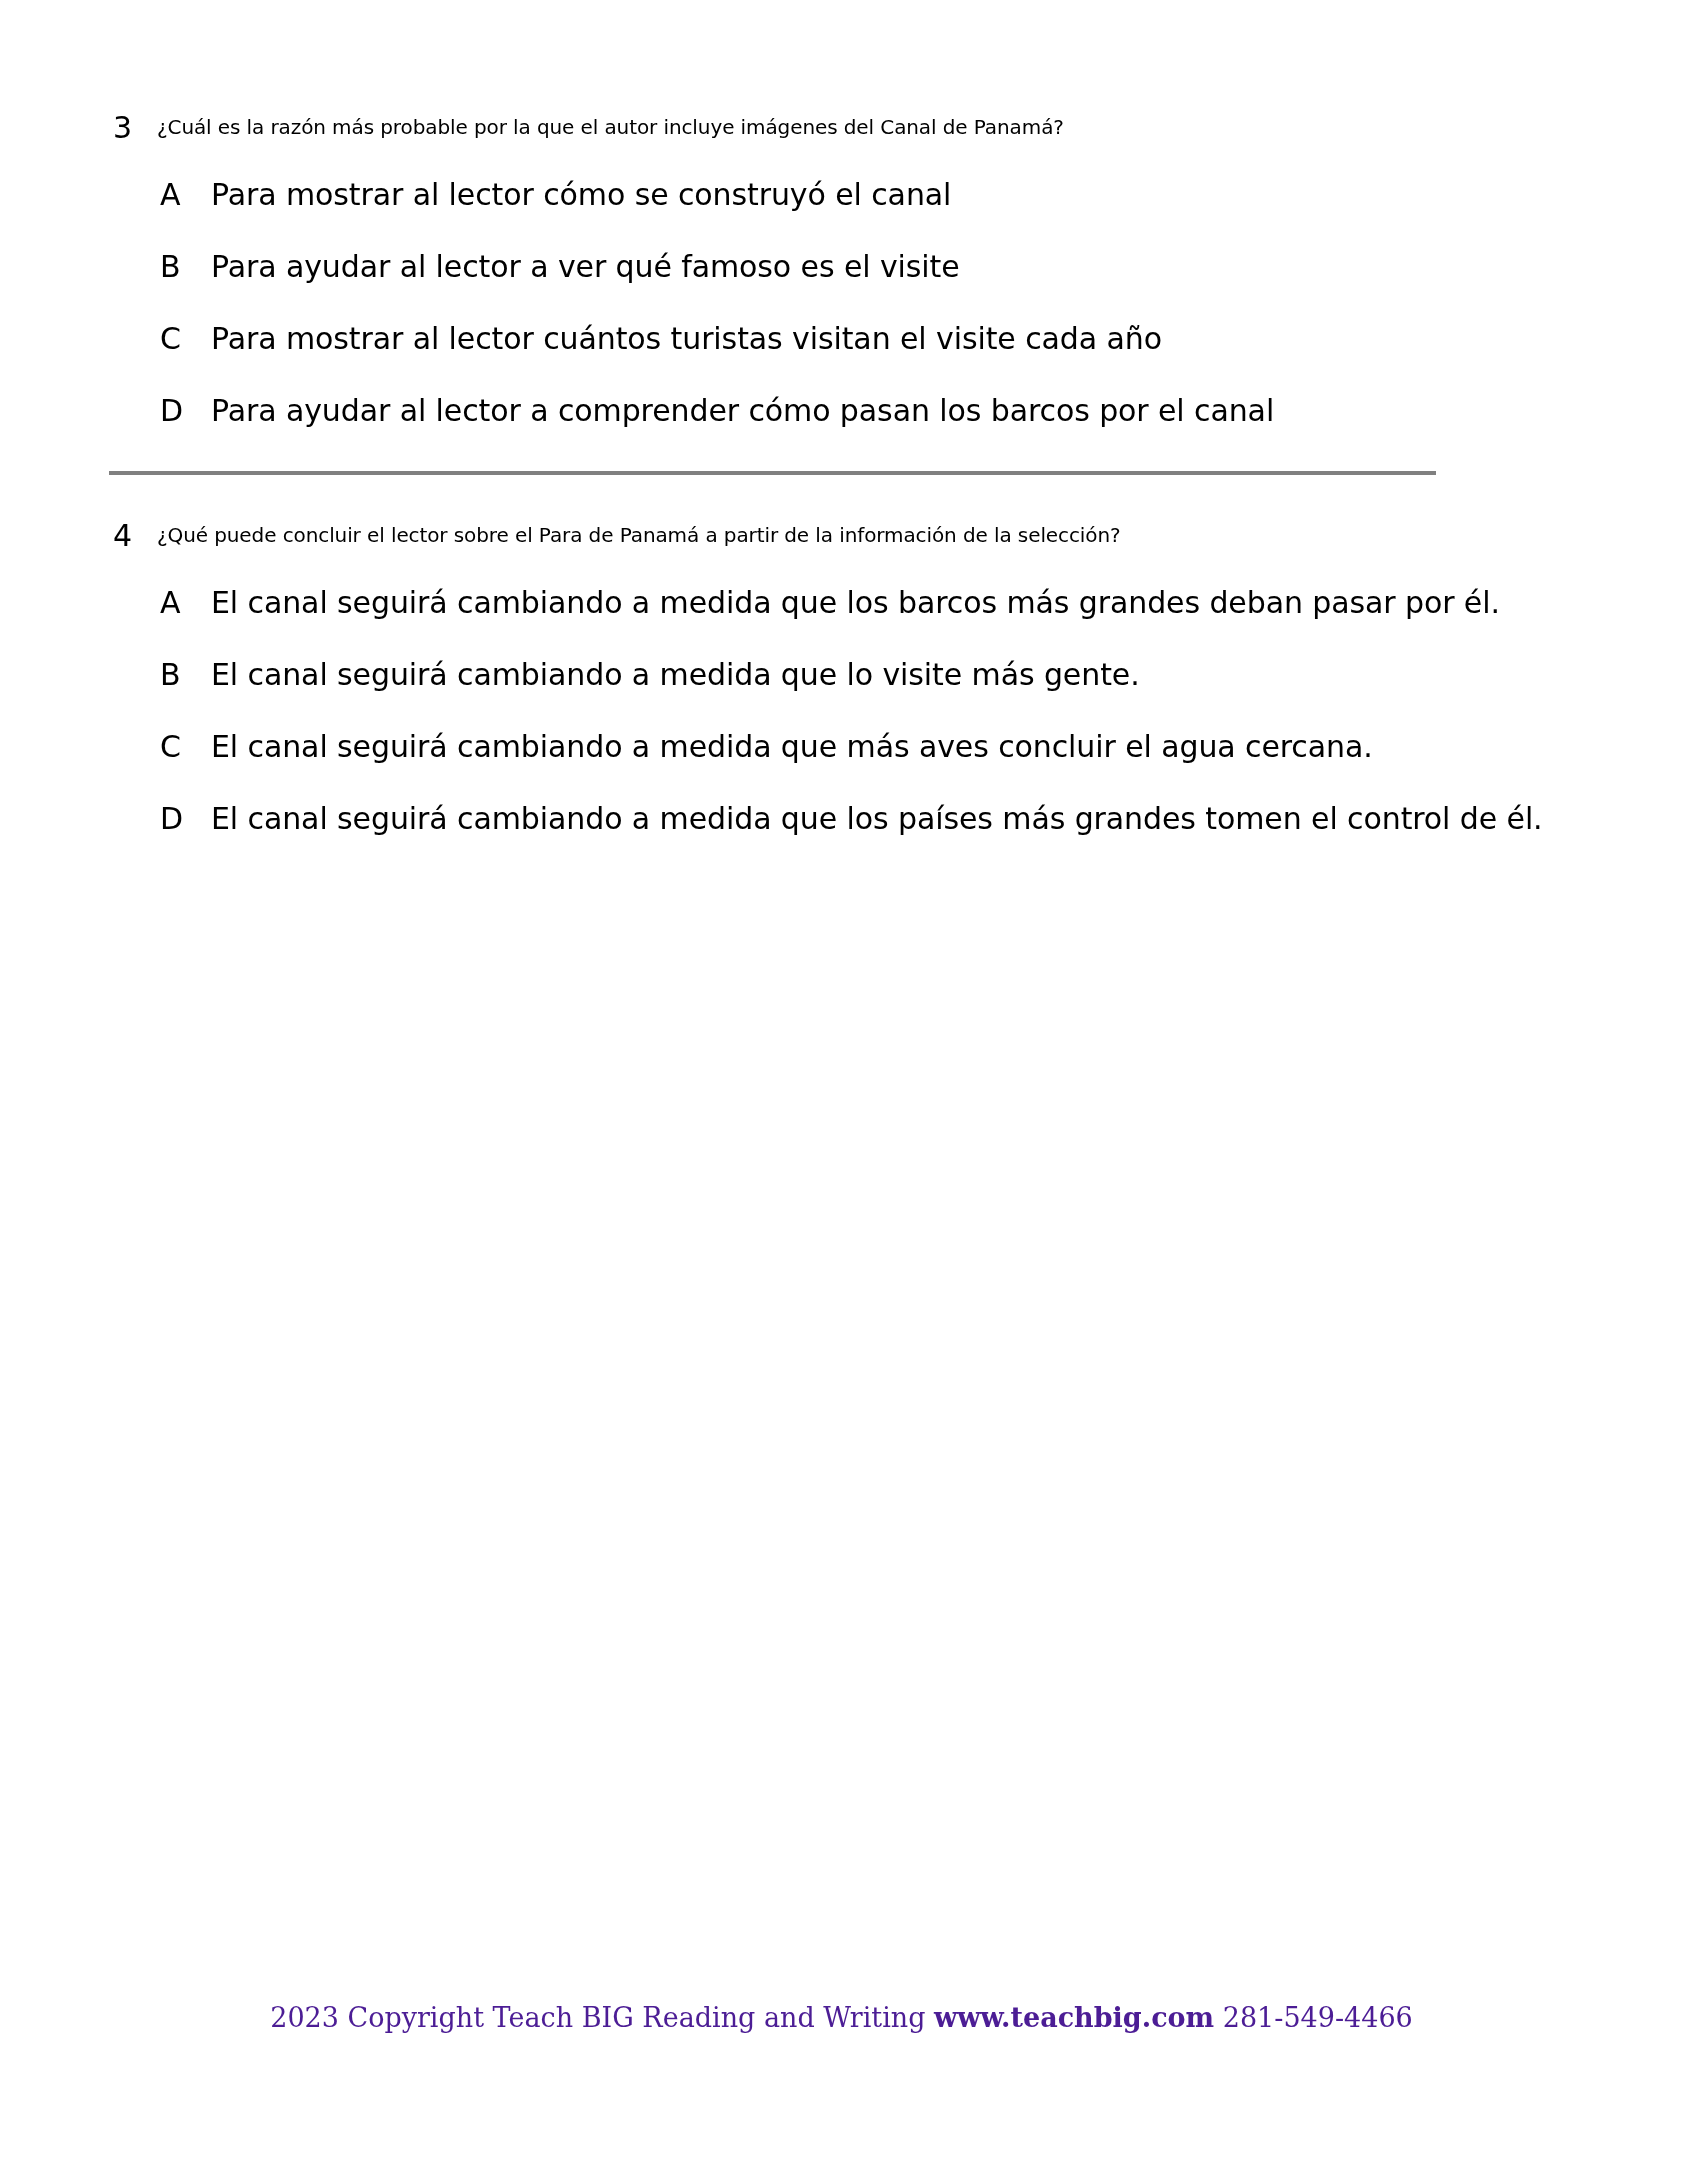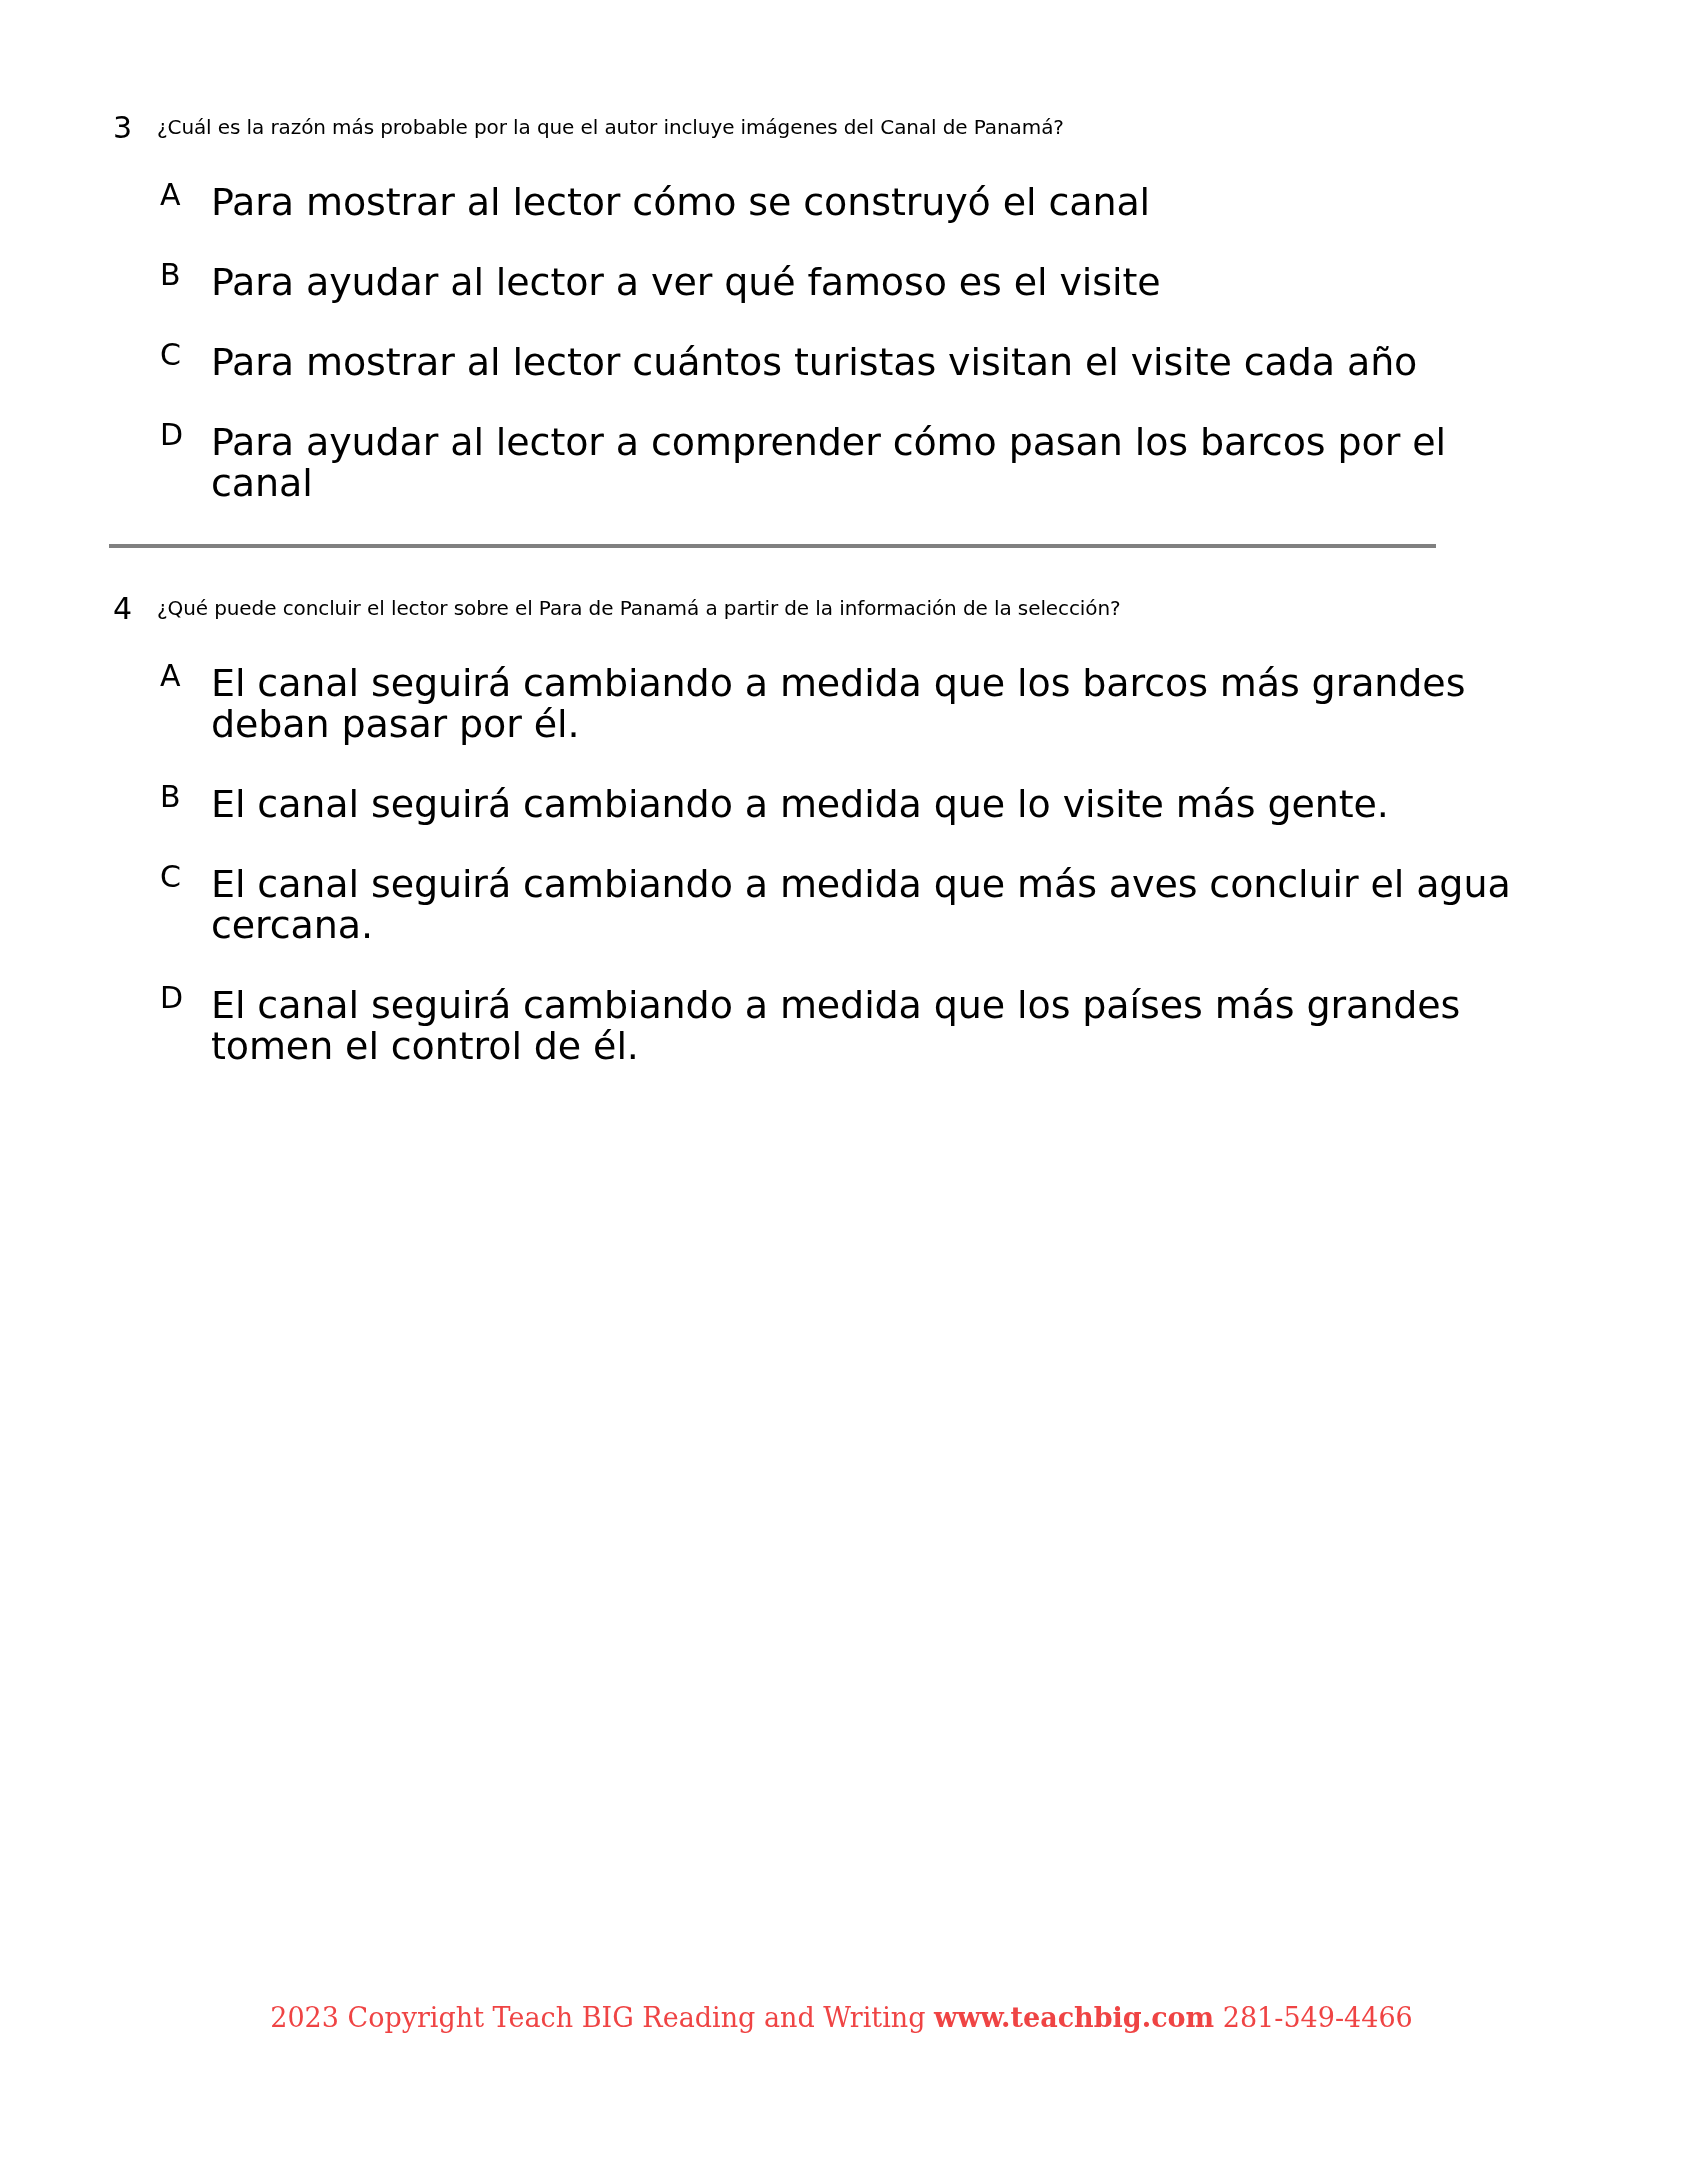--- a/index.html
+++ b/index.html
@@ -66,25 +66,24 @@
   .opt-letter {
     width: 51px;
     flex: 0 0 51px;
     font-size: 30px;
     line-height: 41px;
     padding-left: 51px;
     box-sizing: content-box;
   }
   .opt-text {
     flex: 1 1 auto;
-    font-size: 38px;
+    font-size: 30px;
     line-height: 41px;
     max-width: 1332px;
     letter-spacing: -0.1px;
-    margin-top: 8px;
   }
 
   
   .divider-wrap {
     margin: 40px 0 40px 0;
     padding-left: 0px;
   }
   .divider {
     width: 1327px;
     height: 4px;
@@ -94,21 +93,21 @@
   
   .footer {
     position: absolute;
     left: 0;
     top: 2000px;
     width: 1683px;
     text-align: center;
     font-family: "DejaVu Serif", serif;
     font-size: 27px;
     line-height: 36px;
-    color: #ef4444;
+    color: #4c1d95;
   }
   .footer .bold-url {
     font-weight: bold;
   }
 </style>
 </head>
 <body>
 
 <div class="page">
 

